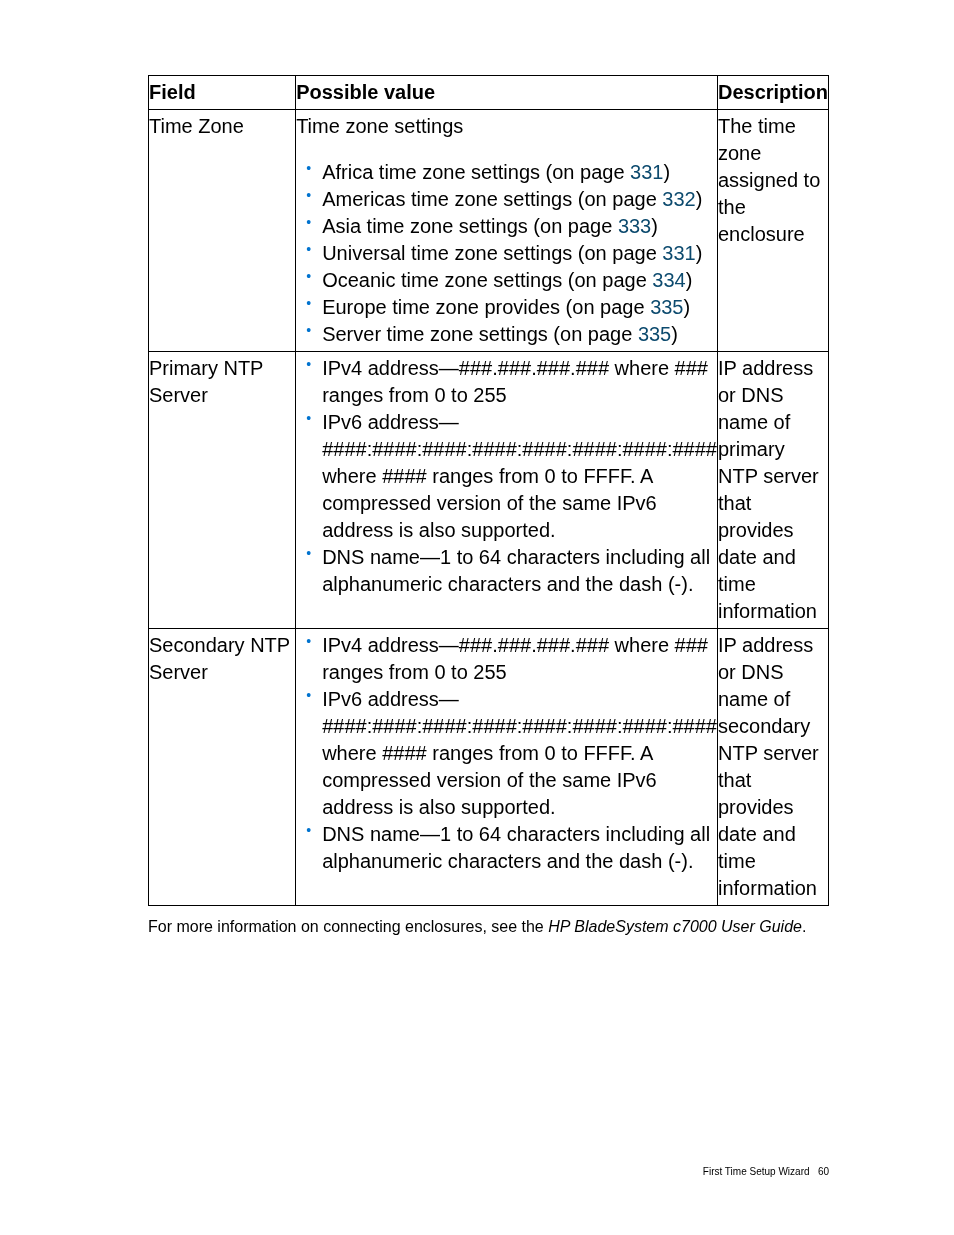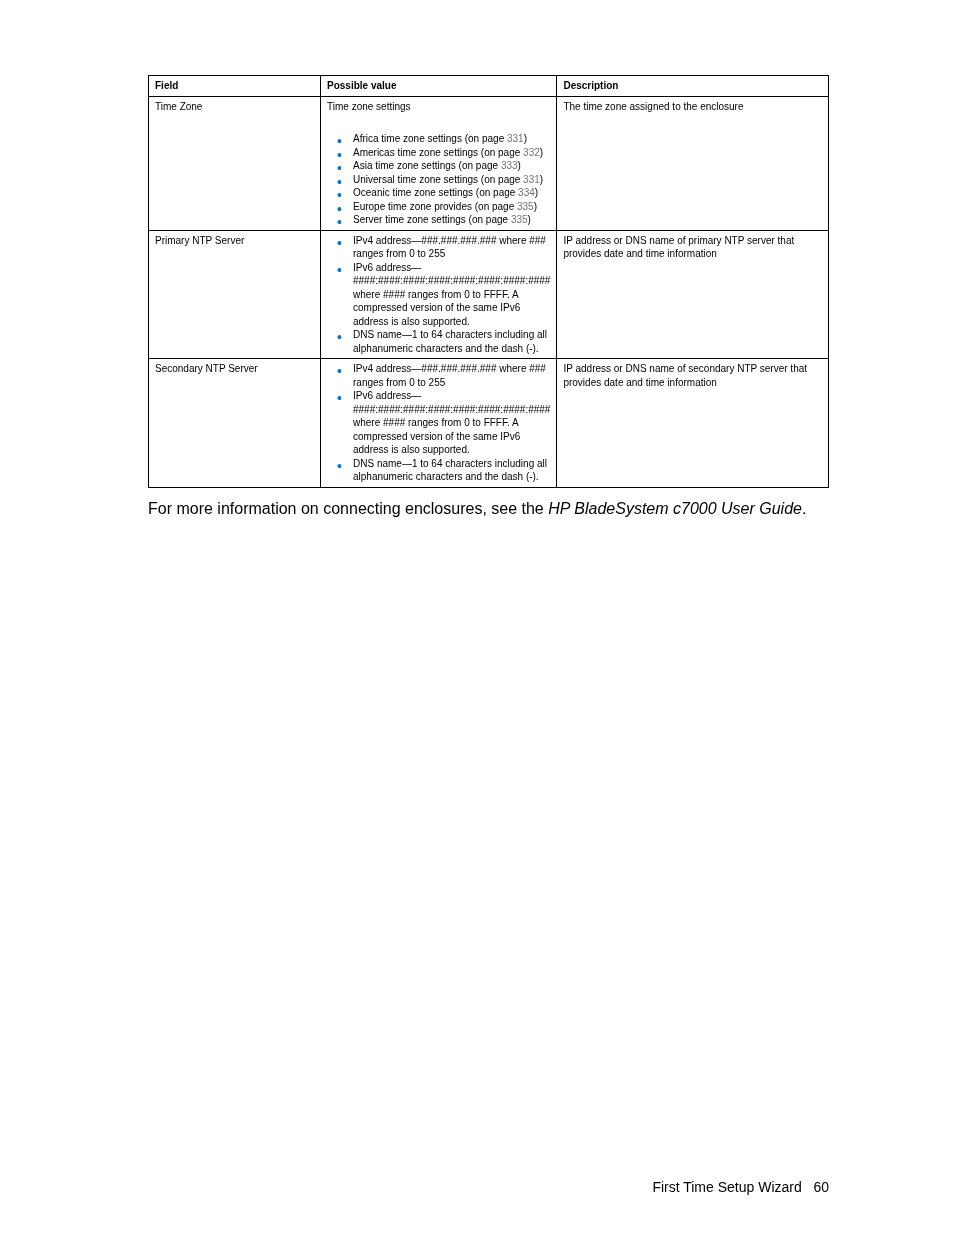--- a/index.html
+++ b/index.html
@@ -13,24 +13,24 @@
       position: relative;
       padding: 75px 125px 0 148px;
     }
     table {
       border-collapse: collapse;
       width: 100%;
       border: 1.5px solid #000;
     }
     th, td {
       border: 1px solid #000;
-      padding: 3px 6px;
+      padding: 3px 0;
       text-align: left;
       vertical-align: top;
-      font-size: 10px;
+      font-size: 20px;
       line-height: 1.35;
     }
     th {
       font-weight: bold;
     }
     col.c1 { width: 172px; }
     col.c2 { width: 224px; }
     col.c3 { width: auto; }
     ul {
       list-style: none;
@@ -41,31 +41,31 @@
       padding-left: 12px;
     }
     li::before {
       content: "•";
       color: #0073cf;
       position: absolute;
       left: -4px;
       top: 0;
       font-size: 14px;
     }
-    .link { color: #737373; }
+    .link { color: #0c4a6e; }
     .after-text {
       margin-top: 12px;
       font-size: 16px;
     }
     .italic { font-style: italic; }
     .footer {
       position: absolute;
-      bottom: 40px;
+      bottom: 58px;
       right: 125px;
-      font-size: 14px;
+      font-size: 10px;
     }
     .tz-heading {
       margin-bottom: 19px;
     }
   </style>
 </head>
 <body>
 
 <table>
   <colgroup>

